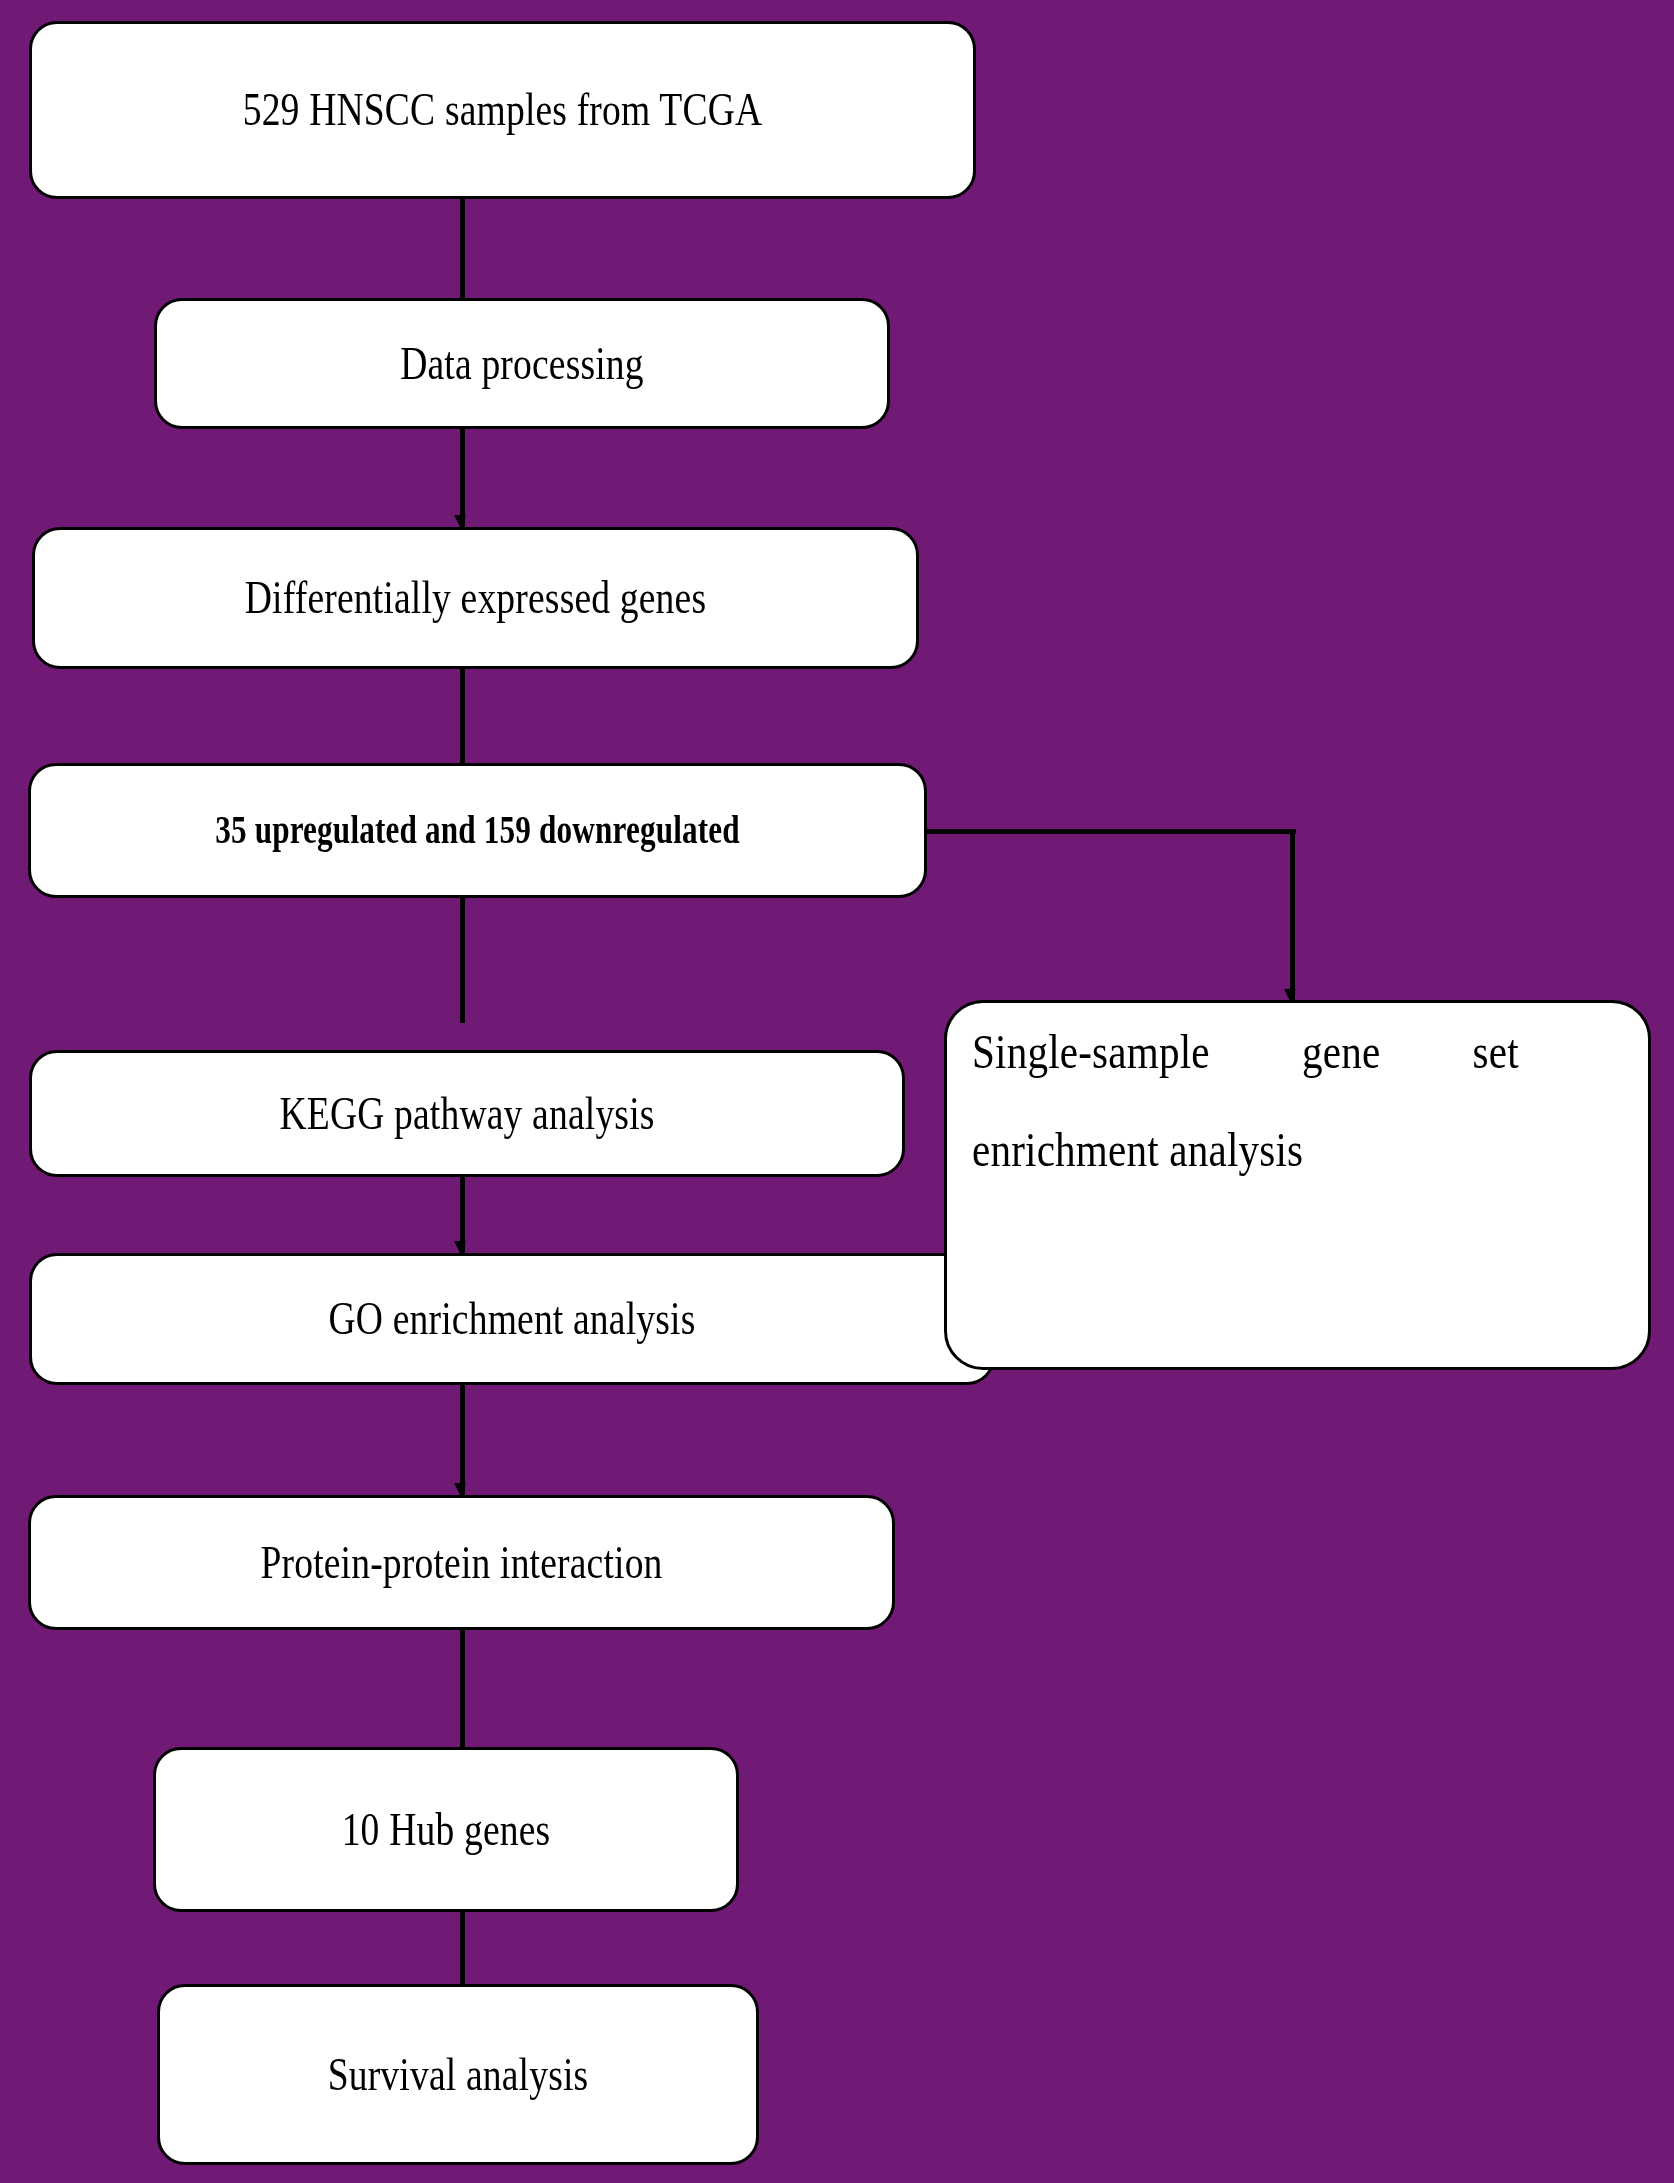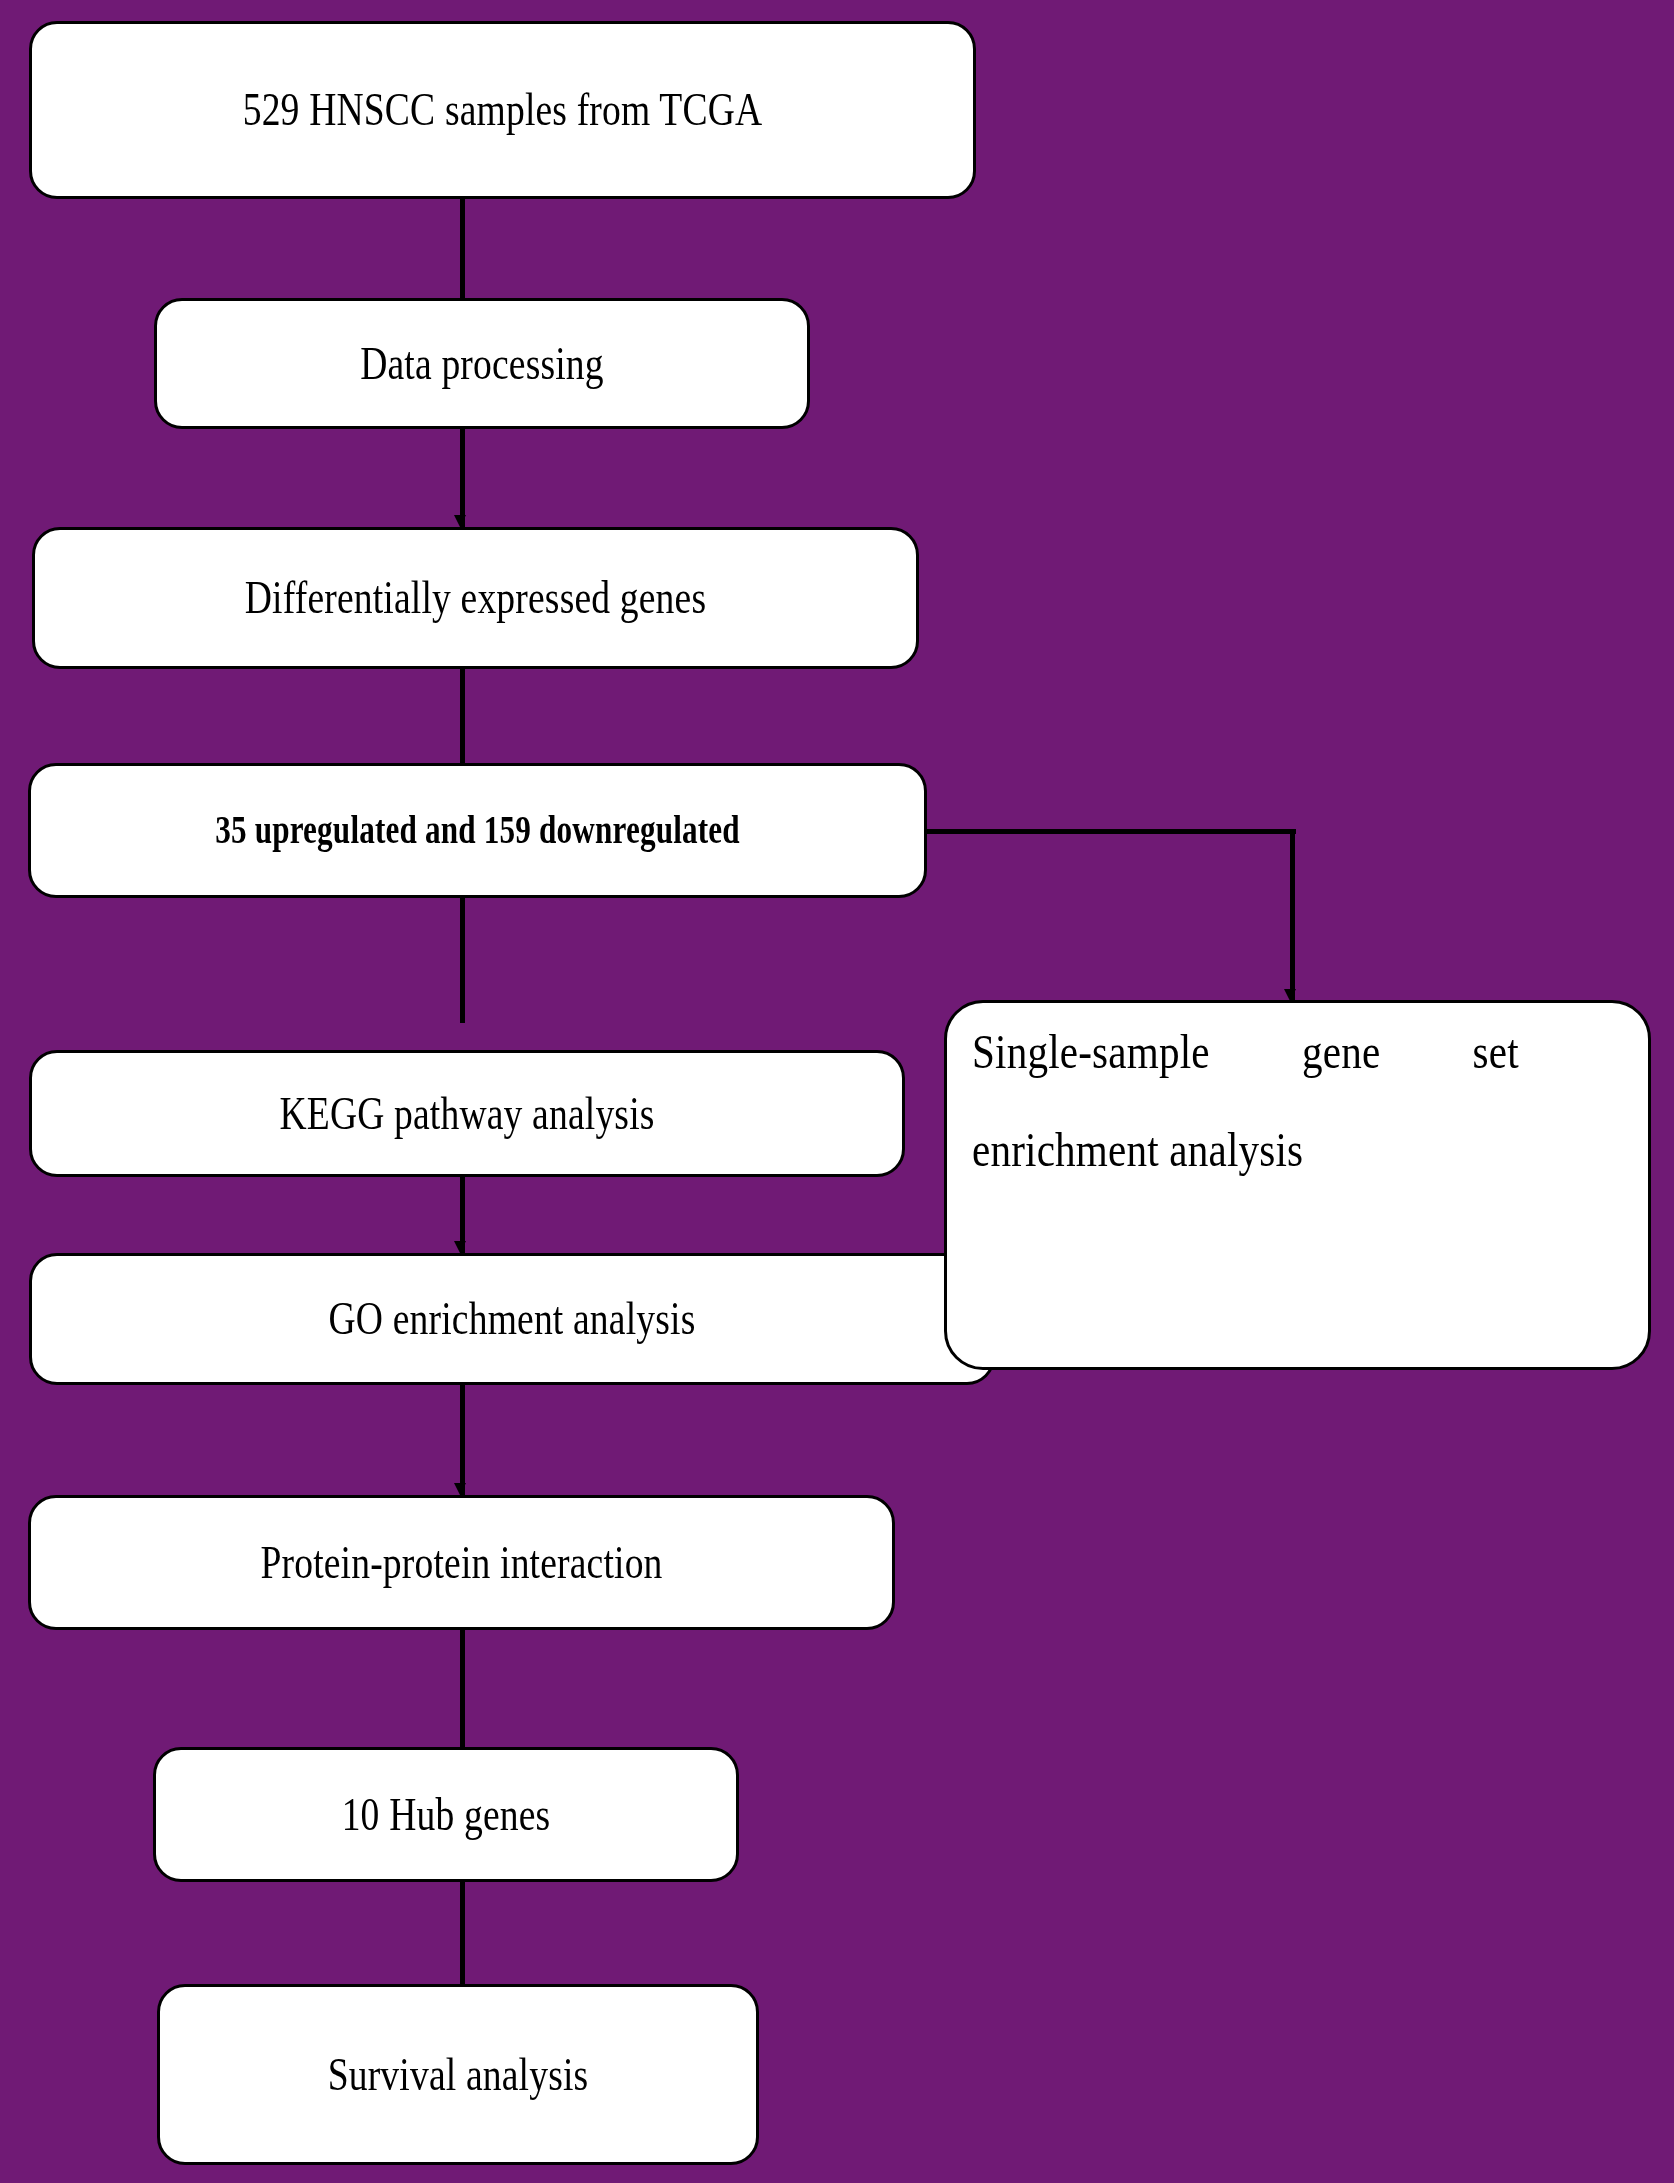--- a/index.html
+++ b/index.html
@@ -105,21 +105,21 @@
   <div class="vline" style="left:460px; top:1878px; height:109px;"></div>
 
   <div class="hline" style="left:924px; top:829px; width:372px;"></div>
   <div class="vline" style="left:1290px; top:829px; height:176px;"></div>
   <div class="arrow" style="left:1284px; top:989px;"></div>
 
   <div class="node" style="left:29px;  top:20.6px;   width:947px; height:178px;">
     <span class="label">529 HNSCC samples from TCGA</span>
   </div>
 
-  <div class="node" style="left:154px; top:298px;  width:656px; height:131px;">
+  <div class="node" style="left:154px; top:298px;  width:736px; height:131px;">
     <span class="label">Data processing</span>
   </div>
 
   <div class="node" style="left:32px;  top:527px; width:887px; height:142px;">
     <span class="label">Differentially expressed genes</span>
   </div>
 
   <div class="node small" style="left:28px; top:763px; width:899px; height:135px;font-weight:bold;">
     <span class="label">35 upregulated and 159 downregulated</span>
   </div>
@@ -129,21 +129,21 @@
   </div>
 
   <div class="node" style="left:29px;  top:1253px; width:966px; height:132px;">
     <span class="label">GO enrichment analysis</span>
   </div>
 
   <div class="node" style="left:28px;  top:1495px; width:867px; height:135px;">
     <span class="label">Protein-protein interaction</span>
   </div>
 
-  <div class="node" style="left:153px; top:1747px; width:586px; height:135px;">
+  <div class="node" style="left:153px; top:1747px; width:586px; height:165px;">
     <span class="label">10 Hub genes</span>
   </div>
 
   <div class="node" style="left:157px; top:1984px; width:602px; height:181px;">
     <span class="label">Survival analysis</span>
   </div>
 
   <div class="node justified" style="left:944px; top:1000px; width:707px; height:370px; border-radius:39px;">
     <span class="label">Single-sample gene set enrichment analysis</span>
   </div>

